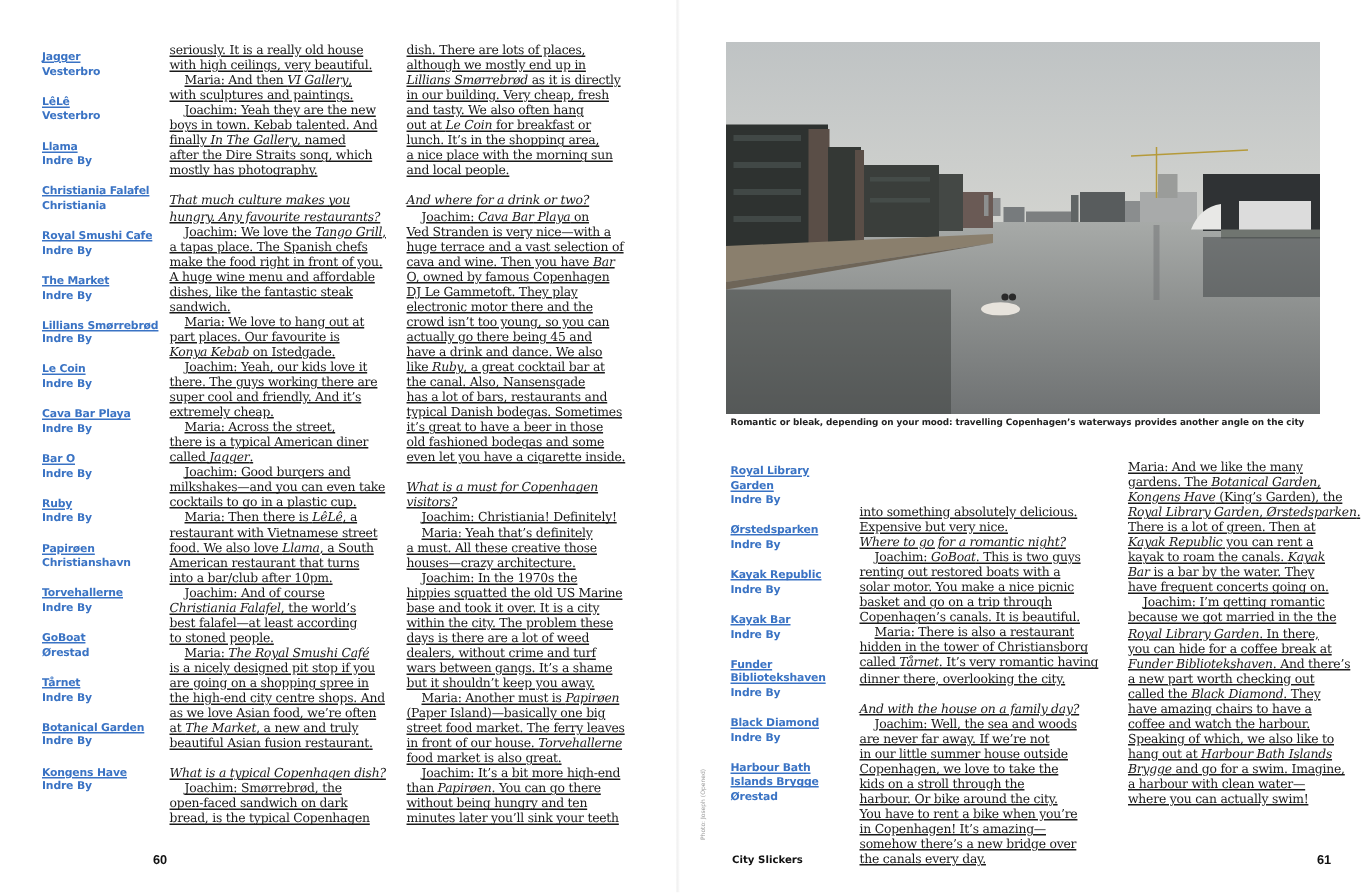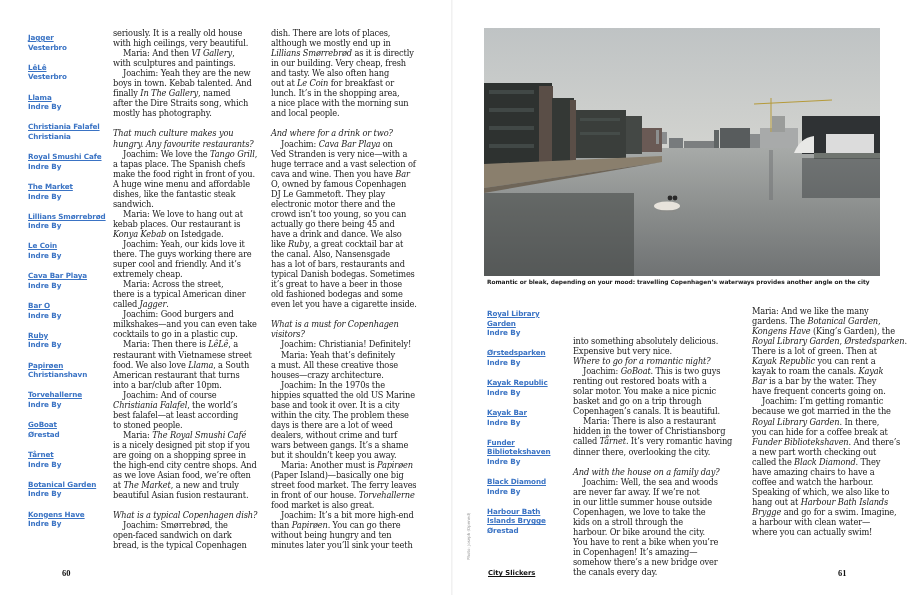--- a/index.html
+++ b/index.html
@@ -4,33 +4,33 @@
 <style>
   html,body{margin:0;padding:0;}
   body{width:907px;height:595px;background:#fff;position:relative;overflow:hidden;font-family:"DejaVu Serif",serif;color:#1a1a1a;}
   .gutter{position:absolute;left:451px;top:0;width:2px;height:595px;background:linear-gradient(to right,#eee,#fafafa);}
 
   .sidebar{position:absolute;font-family:"DejaVu Sans",sans-serif;font-size:7.2px;line-height:9.6px;}
   .sb-item{margin:0 0 10.6px 0;}
   .sb-name{color:#3a73c4;text-decoration:underline;display:block;font-weight:bold;letter-spacing:-0.1px;cursor:pointer;}
   .sb-area{color:#3a73c4;display:block;font-weight:bold;letter-spacing:-0.1px;}
 
-  .col{position:absolute;font-size:8.25px;line-height:10.05px;letter-spacing:-0.15px;white-space:nowrap;}
+  .col{position:absolute;font-size:8.25px;line-height:10.05px;letter-spacing:-0.15px;white-space:nowrap;text-decoration:underline;}
   .col .ln{display:block;height:10.05px;}
   .col .ln.indent{padding-left:10px;}
   .col .ln.q{font-style:italic;}
   .col .gap{display:block;height:10.05px;}
   .it{font-style:italic;text-align:right;}
 
   .photo{position:absolute;left:484px;top:28px;width:396px;height:248px;overflow:hidden;background:#b8bcbf;}
   .caption{position:absolute;left:487px;top:279px;font-family:"DejaVu Sans",sans-serif;font-size:5.9px;font-weight:bold;color:#222;letter-spacing:-0.05px;white-space:nowrap;}
   .credit{position:absolute;left:466px;top:498px;font-family:"DejaVu Sans",sans-serif;font-size:4px;color:#999;transform-origin:left top;transform:rotate(-90deg) translate(-62px,0);white-space:nowrap;}
 
-  .folio{position:absolute;font-family:Liberation Serif, serif;font-weight:bold;font-size:8.5px;color:#111;}
-  .runhead{position:absolute;font-family:"DejaVu Sans",sans-serif;font-weight:bold;font-size:6.8px;color:#111;text-decoration:underline;}
+  .folio{position:absolute;font-family:Liberation Sans, sans-serif;font-weight:bold;font-size:8.5px;color:#111;margin-left:40px;}
+  .runhead{position:absolute;font-family:"DejaVu Sans",sans-serif;font-weight:bold;font-size:6.8px;color:#111;}
 </style>
 </head>
 <body>
 
 <div class="gutter"></div>
 
 <div id="left-sidebar" class="sidebar" style="left:28px;top:33px;width:80px;">
     <div class="sb-item">
       <span class="sb-name">Jagger</span>
       <span class="sb-area">Vesterbro</span>
@@ -114,21 +114,21 @@
     <span class="gap"></span>
     <span class="ln q">That much culture makes you</span>
     <span class="ln q">hungry. Any favourite restaurants?</span>
     <span class="ln indent">Joachim: We love the <em class="it">Tango Grill</em>,</span>
     <span class="ln">a tapas place. The Spanish chefs</span>
     <span class="ln">make the food right in front of you.</span>
     <span class="ln">A huge wine menu and affordable</span>
     <span class="ln">dishes, like the fantastic steak</span>
     <span class="ln">sandwich.</span>
     <span class="ln indent">Maria: We love to hang out at</span>
-    <span class="ln">kebab places. Our restaurant is</span>
+    <span class="ln">part places. Our favourite is</span>
     <span class="ln"><em class="it">Konya Kebab</em> on Istedgade.</span>
     <span class="ln indent">Joachim: Yeah, our kids love it</span>
     <span class="ln">there. The guys working there are</span>
     <span class="ln">super cool and friendly. And it’s</span>
     <span class="ln">extremely cheap.</span>
     <span class="ln indent">Maria: Across the street,</span>
     <span class="ln">there is a typical American diner</span>
     <span class="ln">called <em class="it">Jagger</em>.</span>
     <span class="ln indent">Joachim: Good burgers and</span>
     <span class="ln">milkshakes—and you can even take</span>

